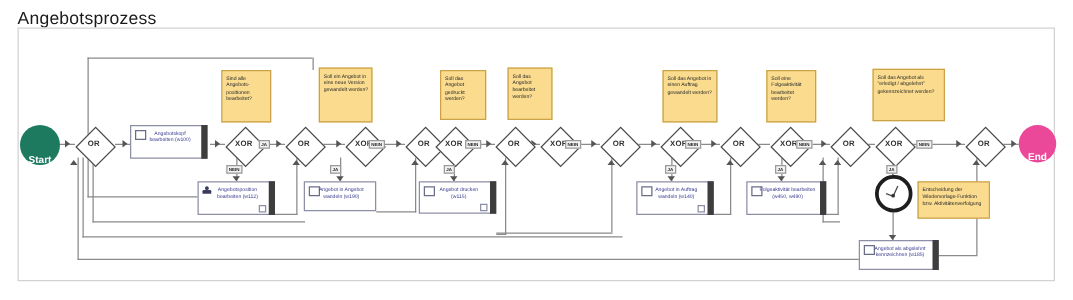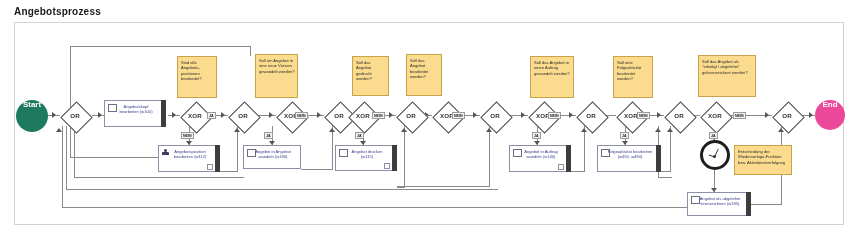--- a/index.html
+++ b/index.html
@@ -1,29 +1,29 @@
 <!DOCTYPE html>
 <html><head>
 <meta charset="utf-8">
 <style>
   html,body{margin:0;padding:0;background:#ffffff;}
   body{width:858px;height:232px;overflow:hidden;font-family:"Liberation Sans",sans-serif;}
   #root{position:relative;width:858px;height:232px;background:#fff;}
 
-  #title{position:absolute;left:14px;top:6px;font-size:10px;font-weight:bold;color:#1a1a1a;letter-spacing:.2px;}
+  #title{position:absolute;left:14px;top:6px;font-size:14px;font-weight:normal;color:#1a1a1a;letter-spacing:.2px;}
 
   #canvas{position:absolute;left:14px;top:22px;width:830px;height:203px;border:1px solid #d2d2d2;background:#fff;box-sizing:border-box;}
 
   #sage{position:absolute;right:18px;top:26px;font-size:15px;font-weight:bold;color:#00d000;letter-spacing:-0.6px;font-family:"DejaVu Sans",sans-serif;}
 
   
   .it{position:absolute;box-sizing:border-box;}
 
   
-  .term{border-radius:50%;display:flex;align-items:flex-start;justify-content:center;color:#fff;font-size:8px;font-weight:bold;}
+  .term{border-radius:50%;display:flex;align-items:flex-end;justify-content:center;color:#fff;font-size:8px;font-weight:bold;}
   #start{left:16px;top:100px;width:32px;height:32px;background:#1d7a5f;}
   #end{left:815px;top:100px;width:30px;height:30px;background:#ec4899;}
 
   
   .gw{width:34px;height:30px;}
   .gw .dia{position:absolute;left:50%;top:50%;width:21px;height:21px;margin-left:-10.5px;margin-top:-10.5px;
            background:#fff;border:1px solid #4a4a4a;transform:rotate(45deg);}
   .gw .lbl{position:absolute;left:0;top:50%;width:34px;margin-top:-4px;text-align:center;
            font-size:6.2px;font-weight:bold;color:#333;letter-spacing:.2px;}
 

